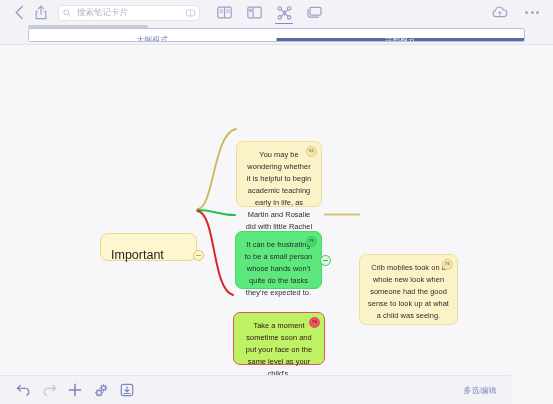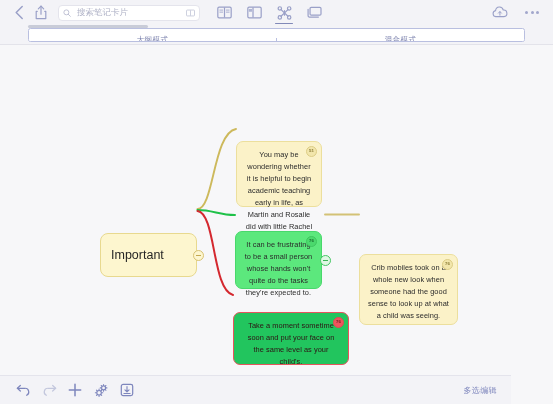--- a/index.html
+++ b/index.html
@@ -160,21 +160,21 @@
     border-radius: 50%;
     display: flex; align-items: center; justify-content: center;
     font-size: 4.4px;
     line-height: 1;
     font-weight: bold;
   }
 
   
   #node-root {
     left: 100px; top: 188px;
-    width: 97px; height: 44px;
+    width: 97px; height: 28px;
     background: #fdf6cf;
     border: 1px solid #e8d98f;
     border-radius: 8px;
     text-align: center;
   }
   #node-root .root-label {
     position: absolute;
     left: 10px; top: 14px;
     font-size: 12.5px;
     color: #262626;
@@ -204,22 +204,22 @@
     width: 99px; height: 71px;
     background: #fbf2c8;
     border: 1px solid #ecdf9d;
     margin-top: 28px;
   }
   #node-yellow2 .badge { background: #f2e6ab; color: #8a7b35; border:0.5px solid #ddcd86; }
 
   
   #node-red {
     left: 233px; top: 267px;
-    width: 116px; height: 53px;
-    background: #22c55e;
+    width: 92px; height: 53px;
+    background: #bef264;
     border: 1px solid #e5555d;
   }
   #node-red .txt { color: #2f1113; }
   #node-red .badge { background: #ef565e; color: #6d1d22; border:0.5px solid #e14a52; }
 
   
   .knob {
     position: absolute;
     width: 9px; height: 9px;
     border-radius: 50%;
@@ -346,21 +346,21 @@
             <i></i>
           </span>
       </div>
     </div>
   </div>
 
   <div class="segwrap">
     <div class="scroll-nub"></div>
     <div class="seg">
       <div class="seg-item">大纲模式</div>
-      <div class="seg-item">混合模式</div>
+      <div class="seg-item active">导图模式</div>
     </div>
   </div>
 
   <div class="canvas">
 
     <svg class="edges" viewBox="0 0 553 330">
 
       <path d="M197.5 164 C 214 164, 213 88, 236 84" fill="none" stroke="#cdb95c" stroke-width="1.9" stroke-linecap="round"></path>
 
       <path d="M197.5 165 C 213 165, 219 170, 235 170" fill="none" stroke="#1fc149" stroke-width="2" stroke-linecap="round"></path>

